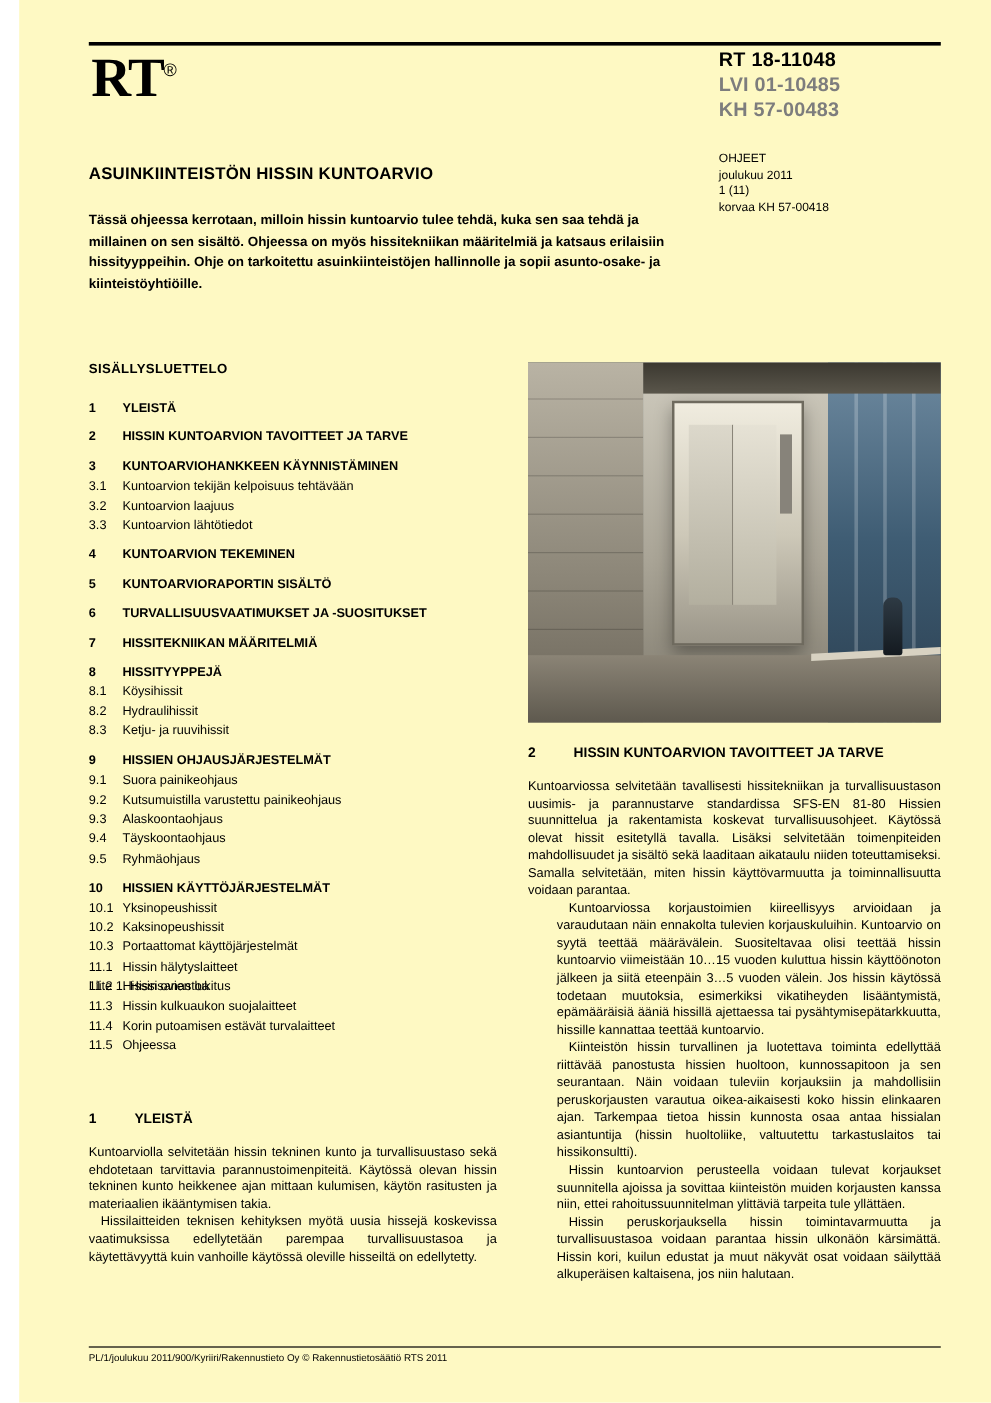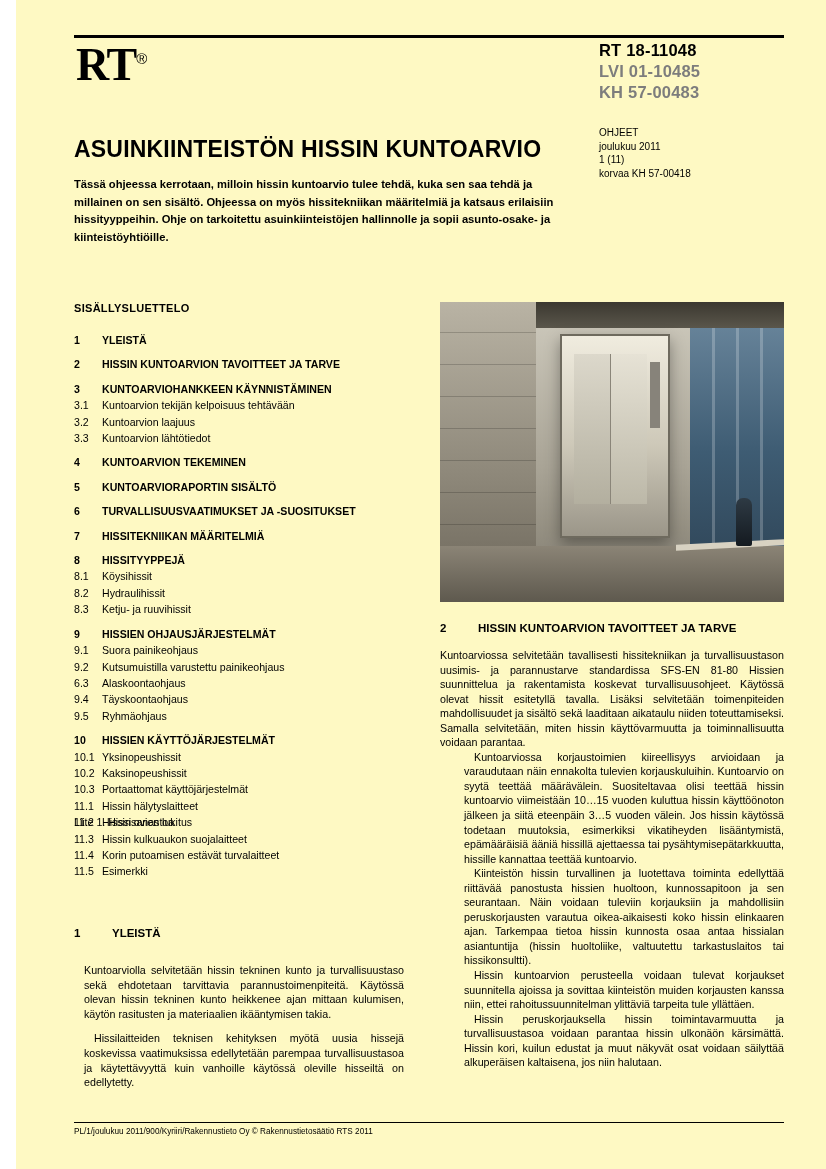--- a/index.html
+++ b/index.html
@@ -55,21 +55,21 @@
     font-weight: bold;
     font-size: 16.5px;
     line-height: 21px;
     letter-spacing: 0.2px;
   }
   .codes .c2, .codes .c3 { color: #7d7d7d; }
 
   .doc-title {
     position: absolute;
     left: 58px; top: 136px;
-    font-size: 23px;
+    font-size: 14px;
     font-weight: bold;
     letter-spacing: 0.2px;
   }
   .meta {
     position: absolute;
     left: 583px; top: 126px;
     font-size: 10px;
     line-height: 13.5px;
     color: #000;
   }
@@ -128,21 +128,21 @@
   }
   .sec1-head .n { display: inline-block; width: 38px; }
   .col-left-body {
     position: absolute;
     left: 58px; top: 953px;
     width: 340px;
     font-size: 10.7px;
     line-height: 14.6px;
     text-align: justify;
   }
-  .col-left-body p { margin: 10px; }
+  .col-left-body p { margin: 0; }
   .col-left-body p + p { text-indent: 10px; }
 
   
   .photo {
     position: absolute;
     left: 424px; top: 302px;
     width: 344px;
     height: 300px;
     overflow: hidden;
     background: #5d5a4e;
@@ -334,21 +334,21 @@
       </div>
       <div class="row">
         <span class="num">9.1</span>
         <span class="lbl">Suora painikeohjaus</span>
       </div>
       <div class="row">
         <span class="num">9.2</span>
         <span class="lbl">Kutsumuistilla varustettu painikeohjaus</span>
       </div>
       <div class="row">
-        <span class="num">6.3</span>
+        <span class="num">9.3</span>
         <span class="lbl">Alaskoontaohjaus</span>
       </div>
       <div class="row">
         <span class="num">9.4</span>
         <span class="lbl">Täyskoontaohjaus</span>
       </div>
       <div class="row">
         <span class="num">9.5</span>
         <span class="lbl">Ryhmäohjaus</span>
       </div>
@@ -379,21 +379,21 @@
       <div class="row">
         <span class="num">11.3</span>
         <span class="lbl">Hissin kulkuaukon suojalaitteet</span>
       </div>
       <div class="row">
         <span class="num">11.4</span>
         <span class="lbl">Korin putoamisen estävät turvalaitteet</span>
       </div>
       <div class="row">
         <span class="num">11.5</span>
-        <span class="lbl">Esimerkki</span>
+        <span class="lbl">Ohjeessa</span>
       </div>
     </div>
 
   <div class="toc-extra">
     <div>Liite 1. Hissisanastoa</div>
   </div>
 
   <div class="sec1-head">
     <span class="n">1</span><span>YLEISTÄ</span>
   </div>

